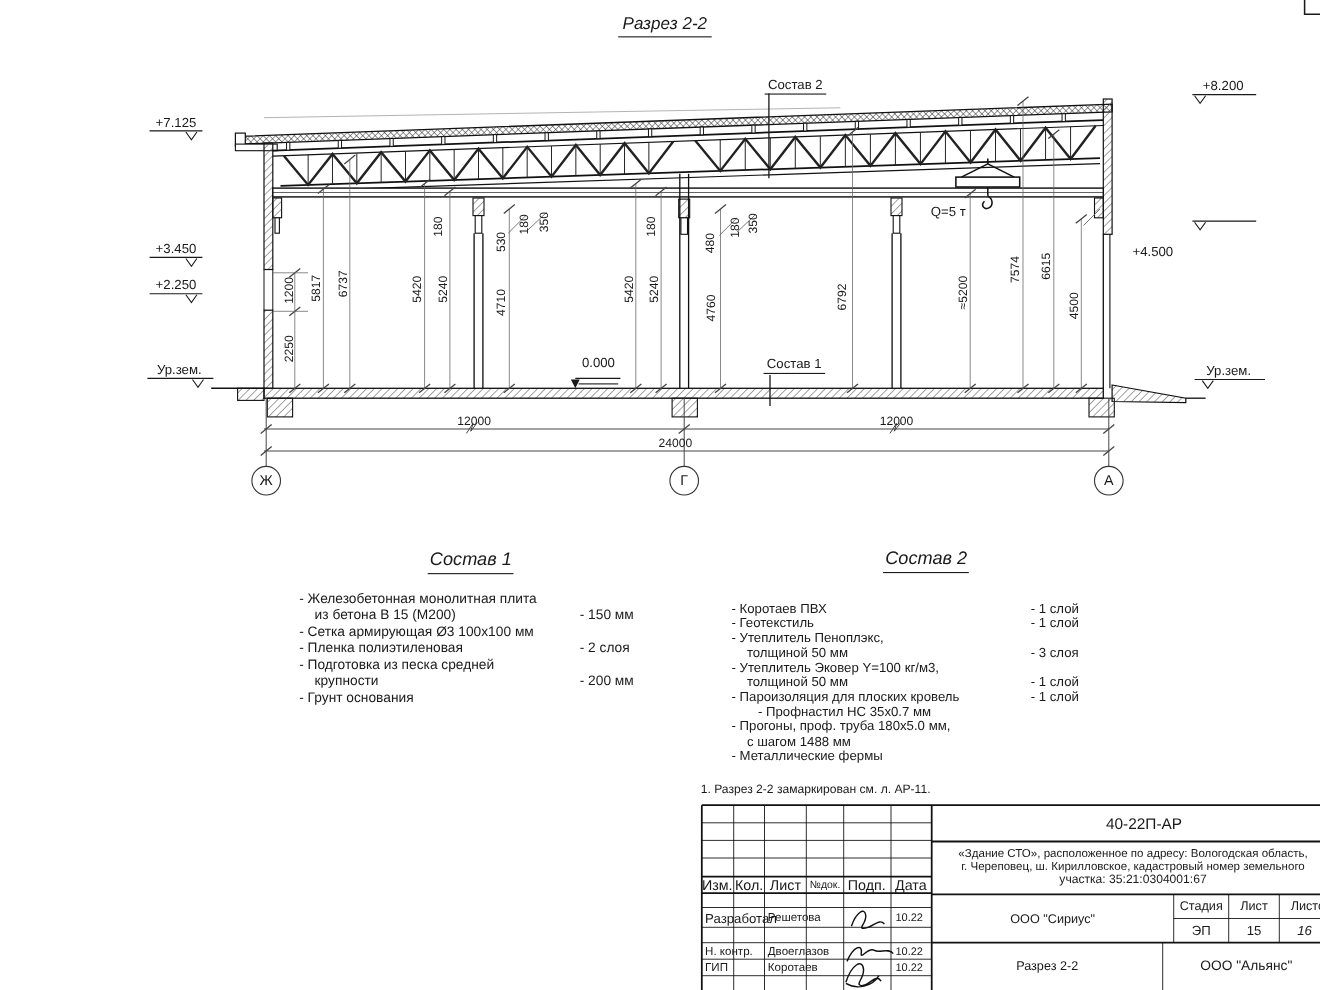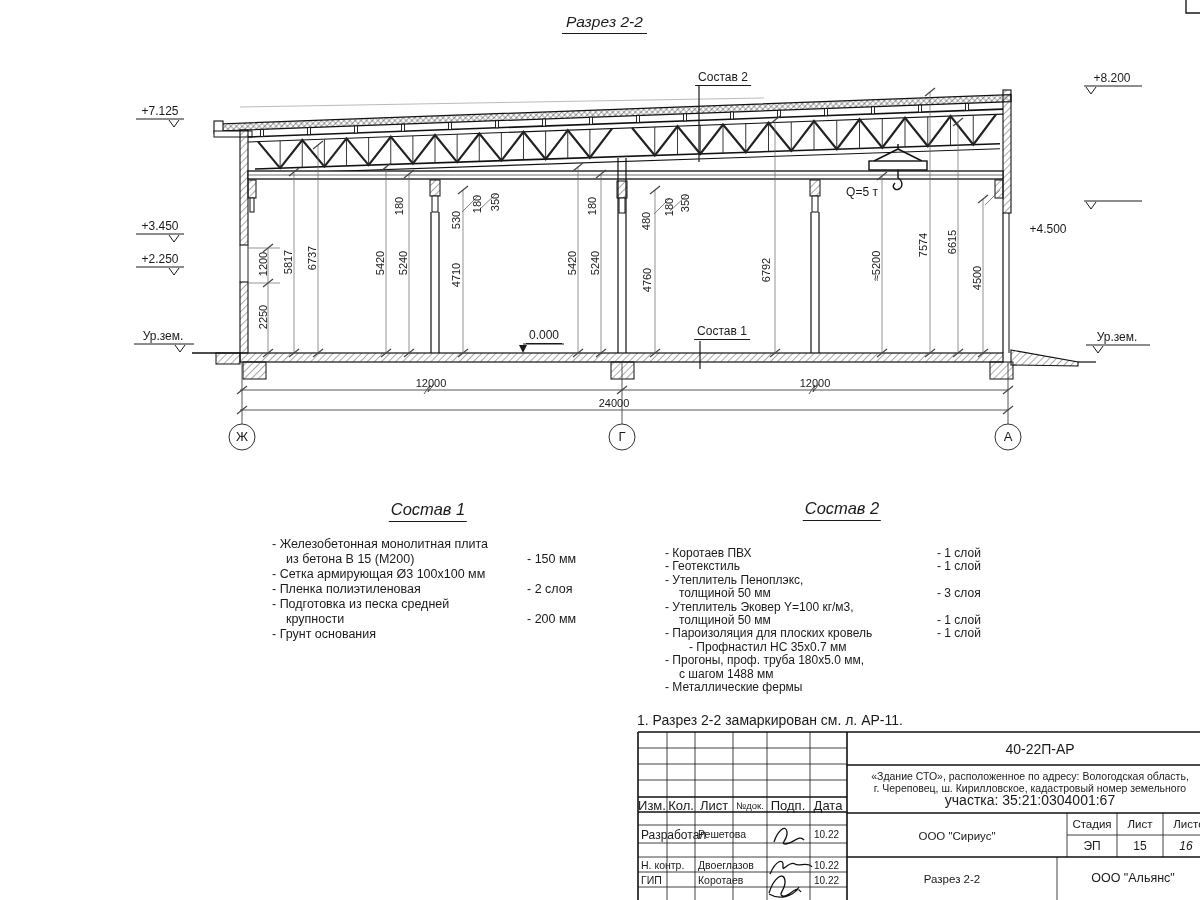--- a/index.html
+++ b/index.html
@@ -301,21 +301,21 @@
       <span class="elev" style="left: 160px; top: 226px;">+3.450</span>
       <span class="elev" style="left: 160px; top: 259px;">+2.250</span>
       <span class="elev" style="left: 163px; top: 336px;">Ур.зем.</span>
       <span class="elev" style="left: 1112px; top: 78px;">+8.200</span>
       <span class="elev" style="left: 1048px; top: 193px; margin-top: 36px;">+4.500</span>
       <span class="elev" style="left: 1117px; top: 337px;">Ур.зем.</span>
     </div>
   <div id="callouts">
       <span class="callout" style="left: 723px; top: 78px; border-bottom: 1px solid rgb(26, 26, 26); padding: 0px 3px 1px;">Состав 2</span>
       <span class="callout" style="left: 722px; top: 332px; border-bottom: 1px solid rgb(26, 26, 26); padding: 0px 3px 1px;">Состав 1</span>
-      <span class="callout" style="left: 544px; top: 336px; border-bottom: 1px solid rgb(26, 26, 26); padding: 0px 3px 1px;">0.000</span>
+      <span class="callout" style="left: 544px; top: 336px; border-bottom: 1px solid rgb(26, 26, 26); padding: 0px 3px 12px;">0.000</span>
       <span class="callout" style="left: 862px; top: 192px;">Q=5 т</span>
     </div>
   <div id="dimsv">
       <span class="dimv" style="left: 263px; top: 264px;">1200</span>
       <span class="dimv" style="left: 263px; top: 317px;">2250</span>
       <span class="dimv" style="left: 288px; top: 262px;">5817</span>
       <span class="dimv" style="left: 312px; top: 258px;">6737</span>
       <span class="dimv" style="left: 399px; top: 206px;">180</span>
       <span class="dimv" style="left: 380px; top: 263px;">5420</span>
       <span class="dimv" style="left: 403px; top: 263px;">5240</span>
@@ -365,27 +365,27 @@
       <div class="comp-line" style="top: 40.2px;"><span class="" style="padding-left: 14px;">толщиной 50 мм</span><span class="val" style="left: 272px;">- 3 слоя</span></div>
       <div class="comp-line" style="top: 53.6px;"><span class="" style="padding-left: 0px;">- Утеплитель Эковер Y=100 кг/м3,</span></div>
       <div class="comp-line" style="top: 67px;"><span class="" style="padding-left: 14px;">толщиной 50 мм</span><span class="val" style="left: 272px;">- 1 слой</span></div>
       <div class="comp-line" style="top: 80.4px;"><span class="" style="padding-left: 0px;">- Пароизоляция для плоских кровель</span><span class="val" style="left: 272px;">- 1 слой</span></div>
       <div class="comp-line" style="top: 93.8px;"><span class="" style="padding-left: 0px; margin-left: 24px;">- Профнастил НС 35x0.7 мм</span></div>
       <div class="comp-line" style="top: 107.2px;"><span class="" style="padding-left: 0px;">- Прогоны, проф. труба 180x5.0 мм,</span></div>
       <div class="comp-line" style="top: 120.6px;"><span class="" style="padding-left: 14px;">с шагом 1488 мм</span></div>
       <div class="comp-line" style="top: 134px;"><span class="" style="padding-left: 0px;">- Металлические фермы</span></div>
     </div>
 
-  <div class="tb-text" style="left:637px;top:712px;font-size:14px;">1. Разрез 2-2 замаркирован см. л. АР-11.</div>
+  <div class="tb-text" style="left:637px;top:712px;font-size:11px;">1. Разрез 2-2 замаркирован см. л. АР-11.</div>
 
   <div id="tb">
     <div class="tb-text ctr" style="left:1040px;top:749px;font-size:14px;">40-22П-АР</div>
     <div class="tb-text ctr" style="left:1030px;top:776px;font-size:10.5px;">«Здание СТО», расположенное по адресу: Вологодская область,</div>
     <div class="tb-text ctr" style="left:1030px;top:788px;font-size:10.5px;">г. Череповец, ш. Кирилловское, кадастровый номер земельного</div>
-    <div class="tb-text ctr" style="left:1030px;top:800px;font-size:14px;">участка: 35:21:0304001:67</div>
+    <div class="tb-text ctr" style="left:1030px;top:800px;font-size:11px;">участка: 35:21:0304001:67</div>
     <div class="tb-text ctr" style="left:957px;top:836px;font-size:11.5px;">ООО "Сириус"</div>
     <div class="tb-text ctr" style="left:1092px;top:824px;font-size:11.5px;">Стадия</div>
     <div class="tb-text ctr" style="left:1140px;top:824px;font-size:11.5px;">Лист</div>
     <div class="tb-text ctr" style="left:1192px;top:824px;font-size:11.5px;">Листов</div>
     <div class="tb-text ctr" style="left:1092px;top:846px;font-size:12px;">ЭП</div>
     <div class="tb-text ctr" style="left:1140px;top:846px;font-size:12px;">15</div>
     <div class="tb-text ctr" style="left:1186px;top:846px;font-size:12px;font-style:italic;">16</div>
     <div class="tb-text ctr" style="left:952px;top:879px;font-size:11.5px;">Разрез 2-2</div>
     <div class="tb-text ctr" style="left:1133px;top:878px;font-size:12.5px;">ООО "Альянс"</div>
     <div id="tbcols">

